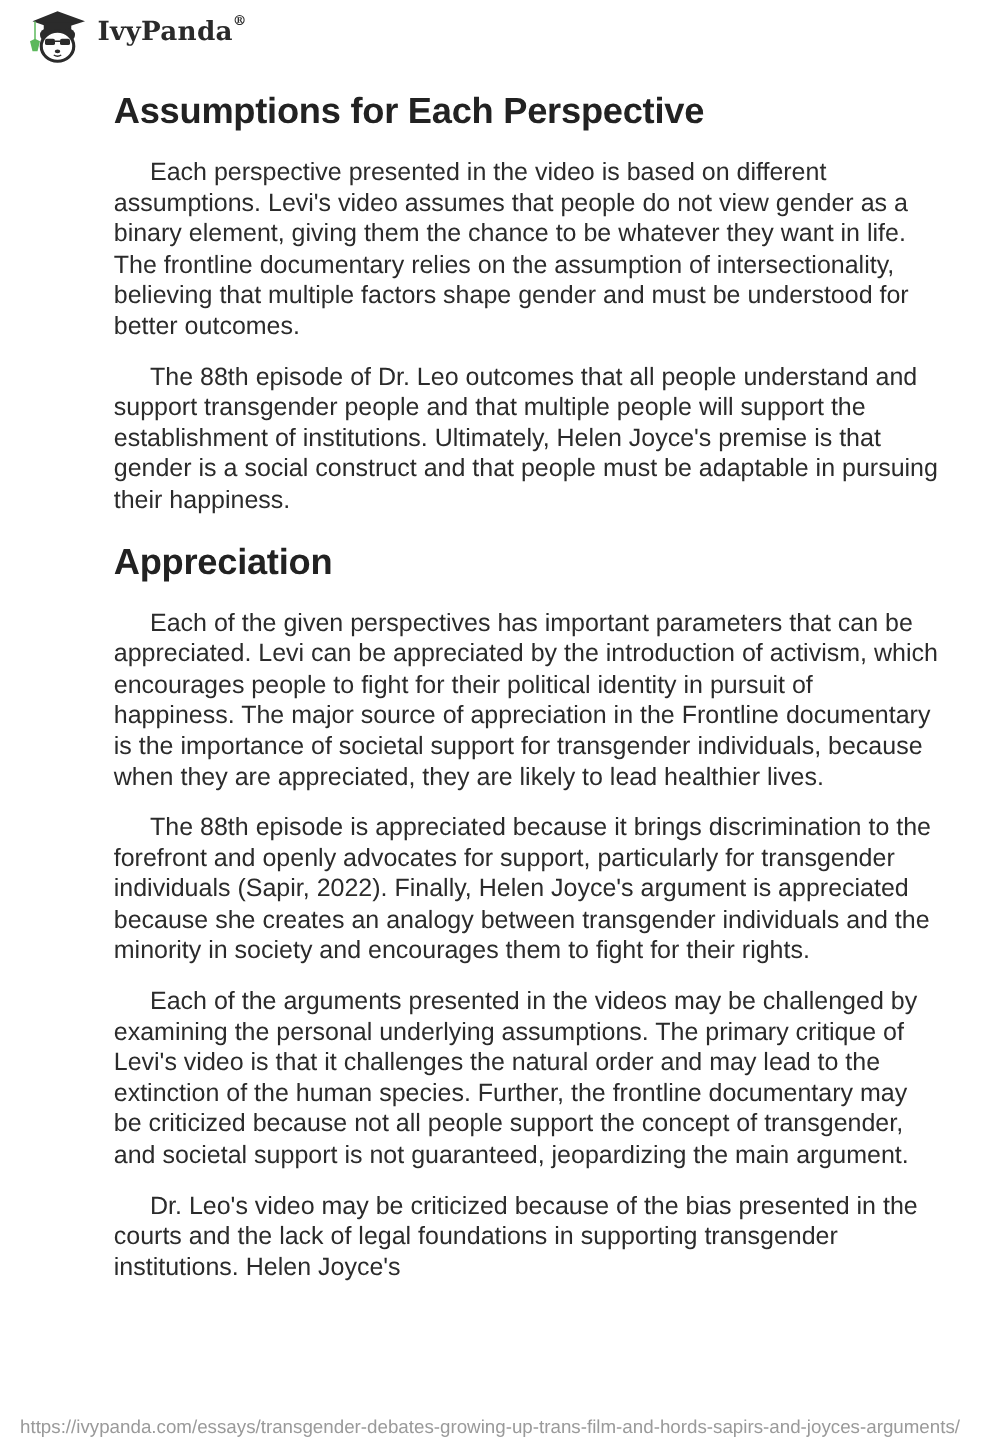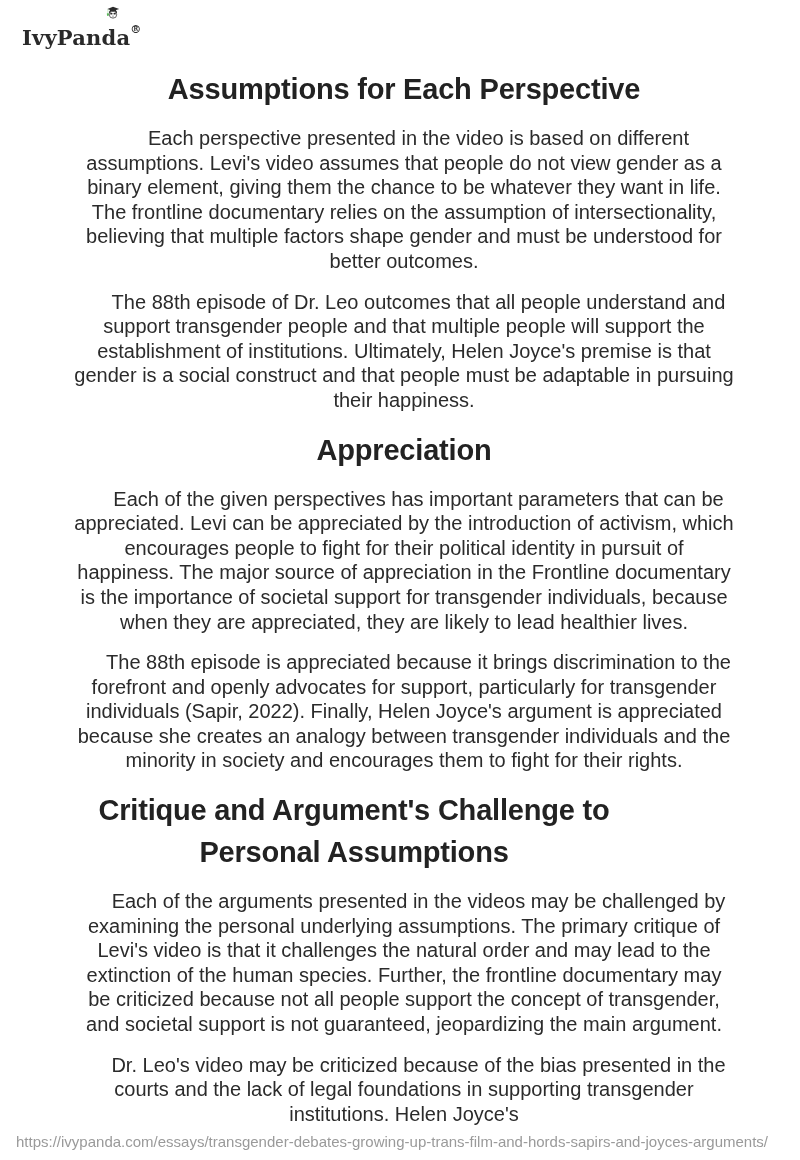--- a/index.html
+++ b/index.html
@@ -20,23 +20,22 @@
       top: 0;
       left: 0;
       width: 800px;
       height: 50px;
     }
     .logo {
       position: absolute;
       left: 18px;
       top: 6px;
       display: flex;
-      align-items: flex-end;
+      align-items: flex-start;
       height: 44px;
-      flex-direction: column;
     }
     .logo-mark {
       width: 56px;
       height: 46px;
     }
     .logo-text {
       font-family: "DejaVu Serif", serif;
       font-weight: bold;
       font-size: 21px;
       color: #2a2a2a;
@@ -53,24 +52,23 @@
     .doc-title {
       position: absolute;
       right: 32px;
       top: 15px;
       font-size: 12.5px;
       color: #8a8a8a;
       white-space: nowrap;
     }
     .content {
       position: absolute;
-      left: 74px;
+      left: 91px;
       top: 68px;
       width: 660px;
-      text-align: center;
     }
     h2 {
       font-family: "Liberation Sans", sans-serif;
       font-weight: bold;
       font-size: 29px;
       line-height: 42px;
       color: #222222;
       margin: 0 0 16px 0;
       letter-spacing: -0.2px;
     }
@@ -124,19 +122,18 @@
     <h2>Assumptions for Each Perspective</h2>
     <p>Each perspective presented in the video is based on different assumptions. Levi's video assumes that people do not view gender as a binary element, giving them the chance to be whatever they want in life. The frontline documentary relies on the assumption of intersectionality, believing that multiple factors shape gender and must be understood for better outcomes.</p>
     <p>The 88th episode of Dr. Leo outcomes that all people understand and support transgender people and that multiple people will support the establishment of institutions. Ultimately, Helen Joyce's premise is that gender is a social construct and that people must be adaptable in pursuing their happiness.</p>
   </div>
   <div class="section">
     <h2>Appreciation</h2>
     <p>Each of the given perspectives has important parameters that can be appreciated. Levi can be appreciated by the introduction of activism, which encourages people to fight for their political identity in pursuit of happiness. The major source of appreciation in the Frontline documentary is the importance of societal support for transgender individuals, because when they are appreciated, they are likely to lead healthier lives.</p>
     <p>The 88th episode is appreciated because it brings discrimination to the forefront and openly advocates for support, particularly for transgender individuals (Sapir, 2022). Finally, Helen Joyce's argument is appreciated because she creates an analogy between transgender individuals and the minority in society and encourages them to fight for their rights.</p>
   </div>
   <div class="section">
-    <h2 style="width:560px;">Critique and Argument's Challenge to Personal Assumptions</h2>
     <p>Each of the arguments presented in the videos may be challenged by examining the personal underlying assumptions. The primary critique of Levi's video is that it challenges the natural order and may lead to the extinction of the human species. Further, the frontline documentary may be criticized because not all people support the concept of transgender, and societal support is not guaranteed, jeopardizing the main argument.</p>
     <p>Dr. Leo's video may be criticized because of the bias presented in the courts and the lack of legal foundations in supporting transgender institutions. Helen Joyce's</p>
   </div>
 </div>
 
 <div class="footer-url">https://ivypanda.com/essays/transgender-debates-growing-up-trans-film-and-hords-sapirs-and-joyces-arguments/</div>
 
 </body></html>

